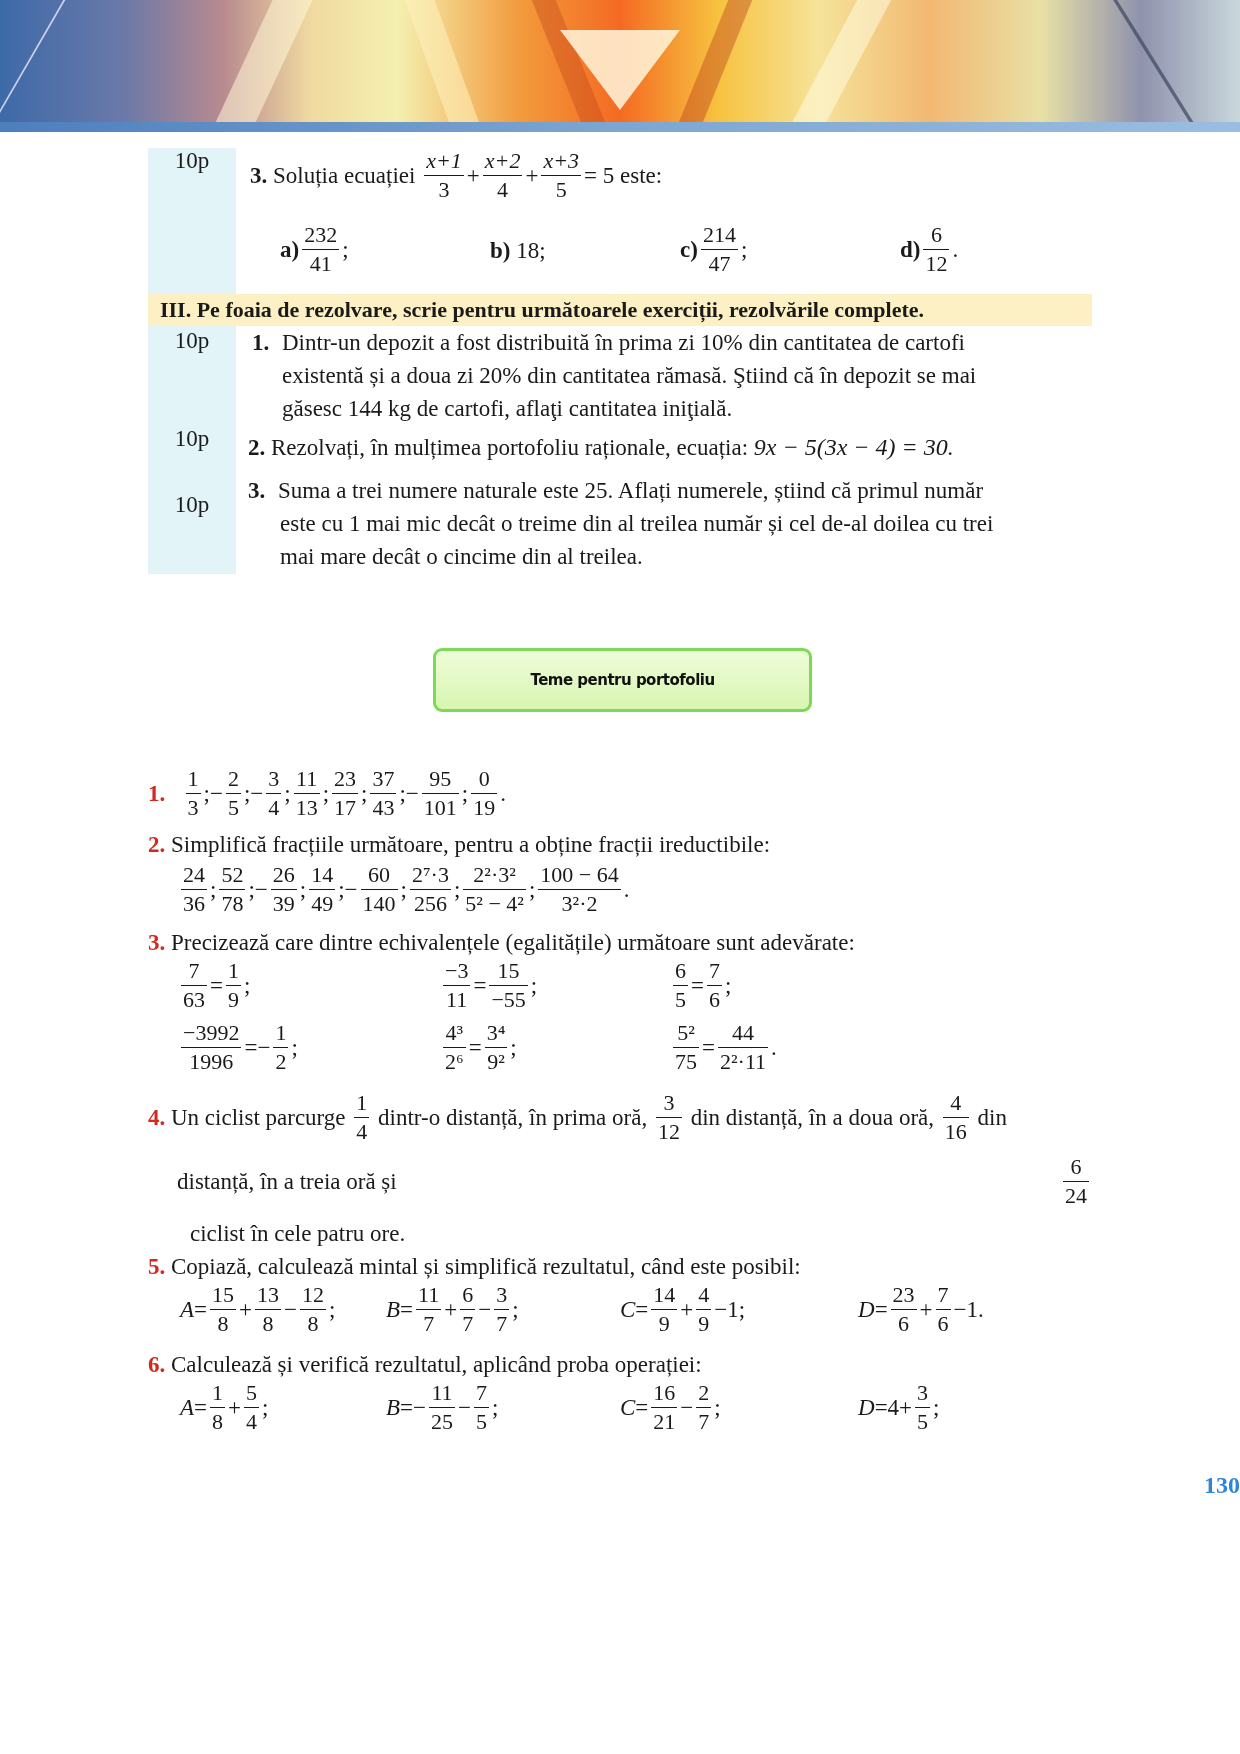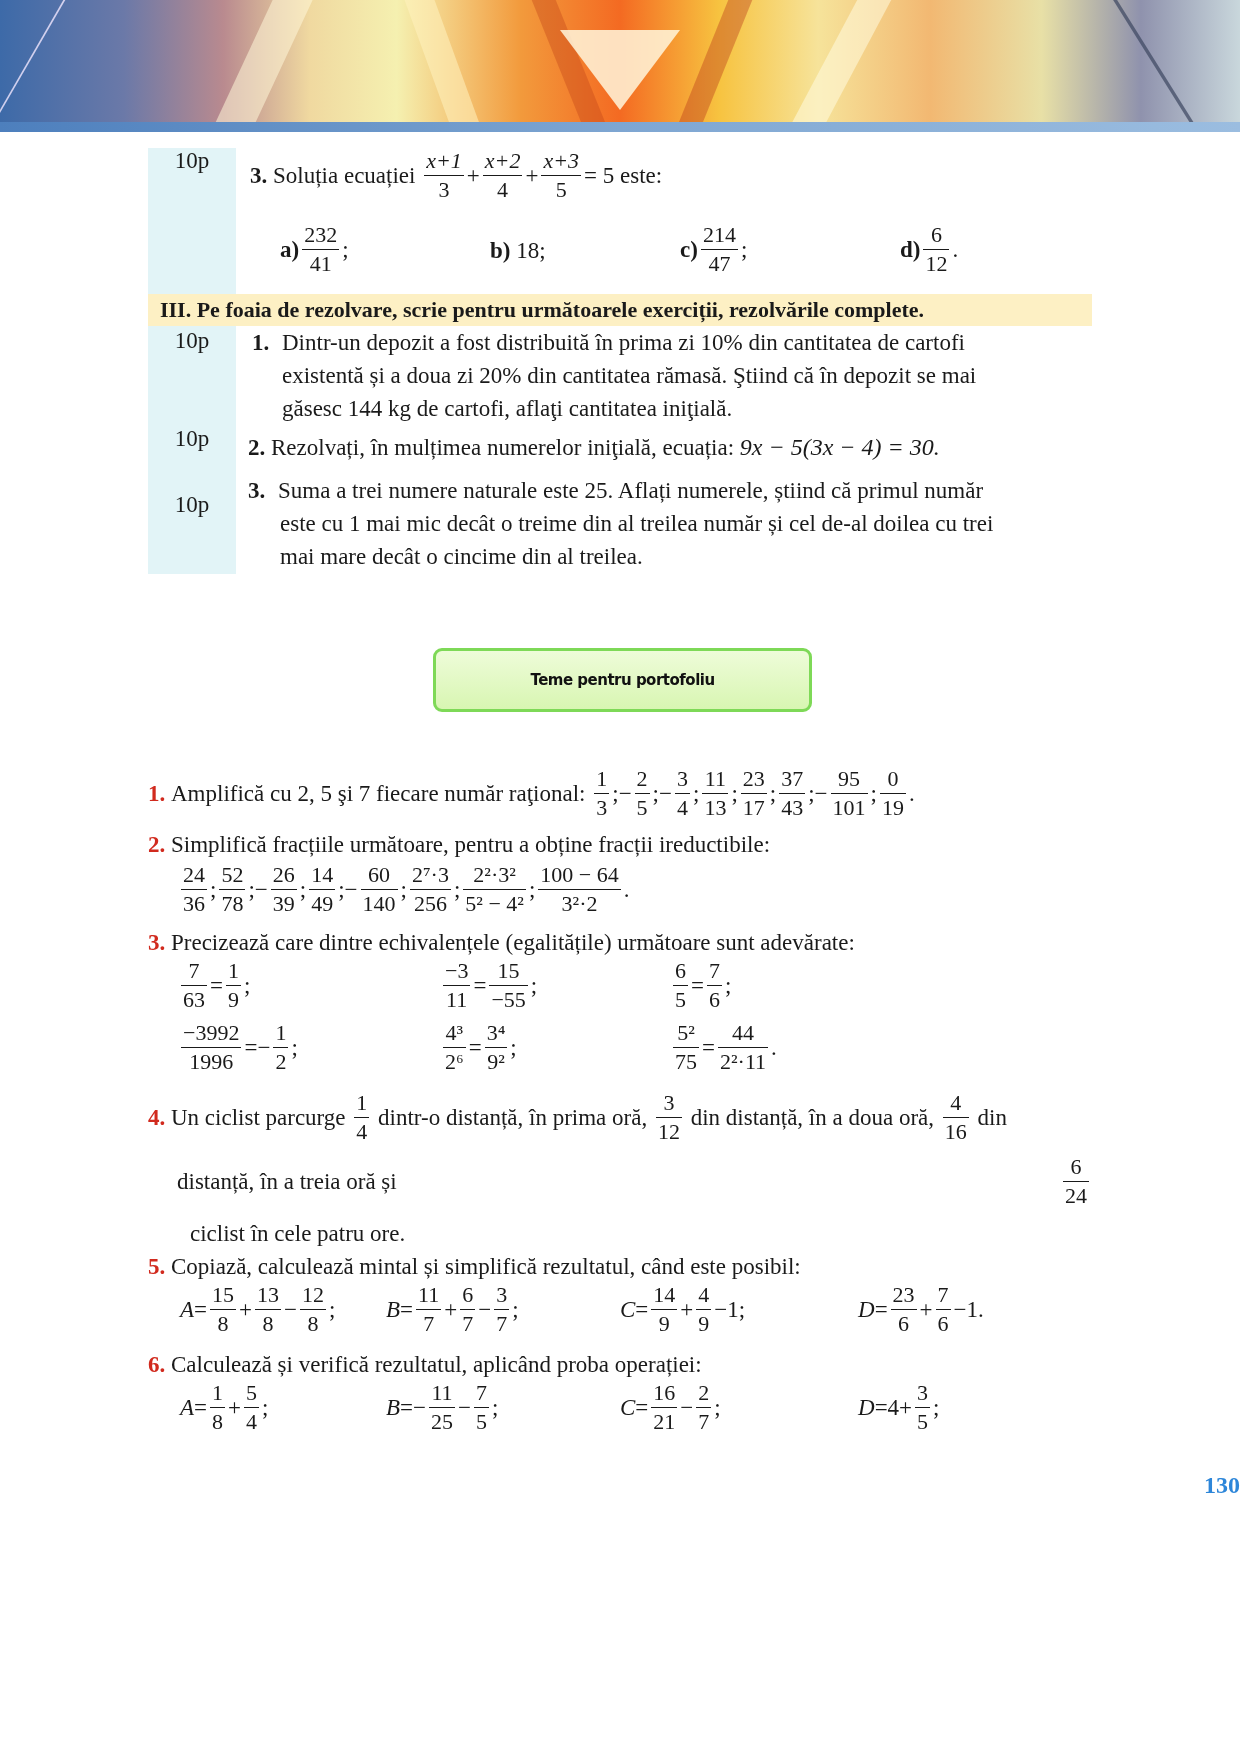--- a/index.html
+++ b/index.html
@@ -122,37 +122,37 @@
 
 <div class="score" style="left:148px; top:328px;">10p</div>
 <div class="txt b" style="left:252px; top:326px;">1.</div>
 <div class="txt" style="left:282px; top:326px;">Dintr-un depozit a fost distribuită în prima zi 10% din cantitatea de cartofi</div>
 <div class="txt" style="left:282px; top:359px;">existentă și a doua zi 20% din cantitatea rămasă. Ştiind că în depozit se mai</div>
 <div class="txt" style="left:282px; top:392px;">găsesc 144 kg de cartofi, aflaţi cantitatea iniţială.</div>
 
 <div class="score" style="left:148px; top:426px;">10p</div>
 <div class="txt" style="left:248px; top:431px;">
   <span class="b">2.</span>
-  <span>Rezolvați, în mulțimea numerelor iniţială, ecuația:</span>
+  <span>Rezolvați, în mulțimea portofoliu raționale, ecuația:</span>
   <span class="it" style="font-size:24px;">9x − 5(3x − 4) = 30.</span>
 </div>
 
 <div class="score" style="left:148px; top:492px;">10p</div>
 <div class="txt b" style="left:248px; top:474px;">3.</div>
 <div class="txt" style="left:278px; top:474px;">Suma a trei numere naturale este 25. Aflați numerele, știind că primul număr</div>
 <div class="txt" style="left:280px; top:507px;">este cu 1 mai mic decât o treime din al treilea număr și cel de-al doilea cu trei</div>
 <div class="txt" style="left:280px; top:540px;">mai mare decât o cincime din al treilea.</div>
 
 <div class="title-box">
   <span>Teme pentru portofoliu</span>
 </div>
 
 <div class="row" style="left:148px; top:768px;">
   <span class="red">1.</span>&nbsp;
-  <span>Amplifică cu 2, 5 şi 7 fiecare număr raţional:</span>&nbsp;
+  &nbsp;
   <span id="ex1-fracs" style="display:inline-flex;align-items:center;">
       <span class="frac">
         <span class="n">1</span>
         <span class="d">3</span>
       </span>
       <span>;</span>
       <span>−</span>
       <span class="frac">
         <span class="n">2</span>
         <span class="d">5</span>

